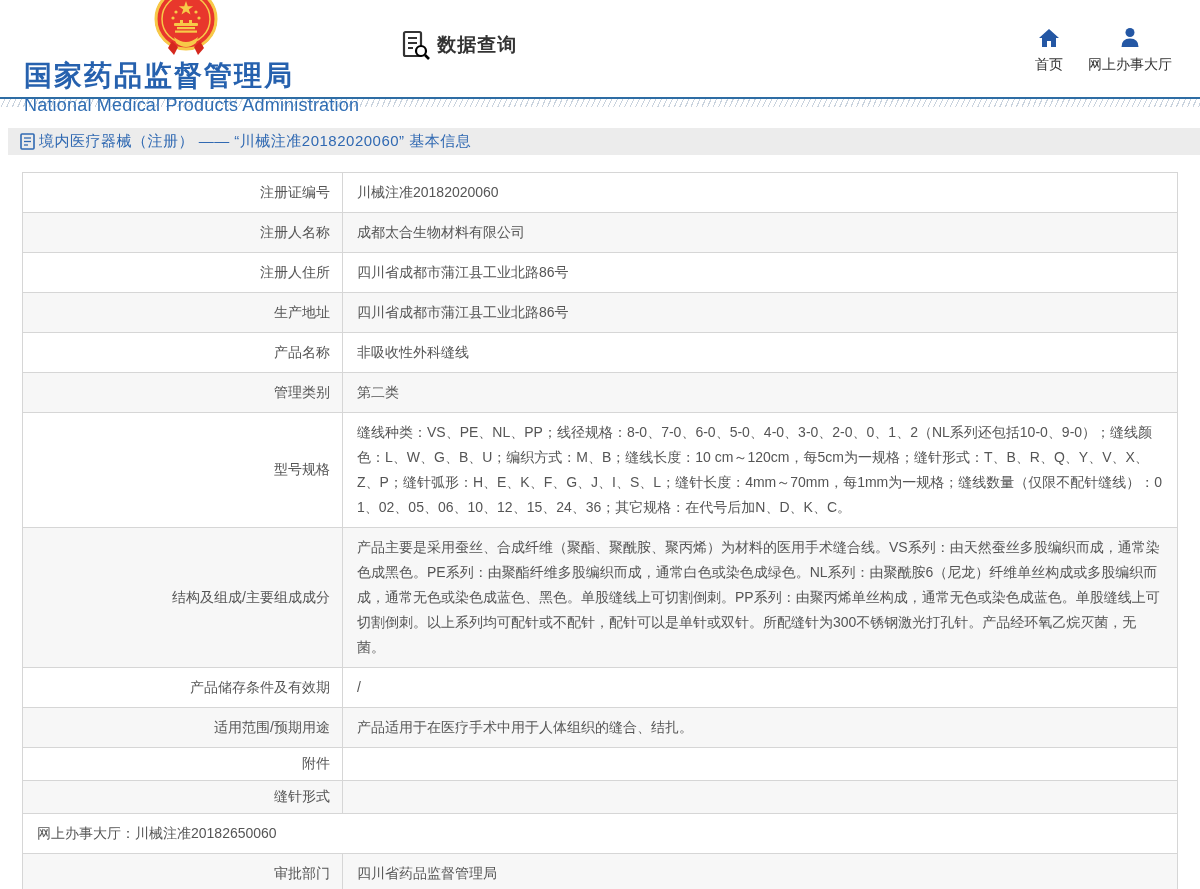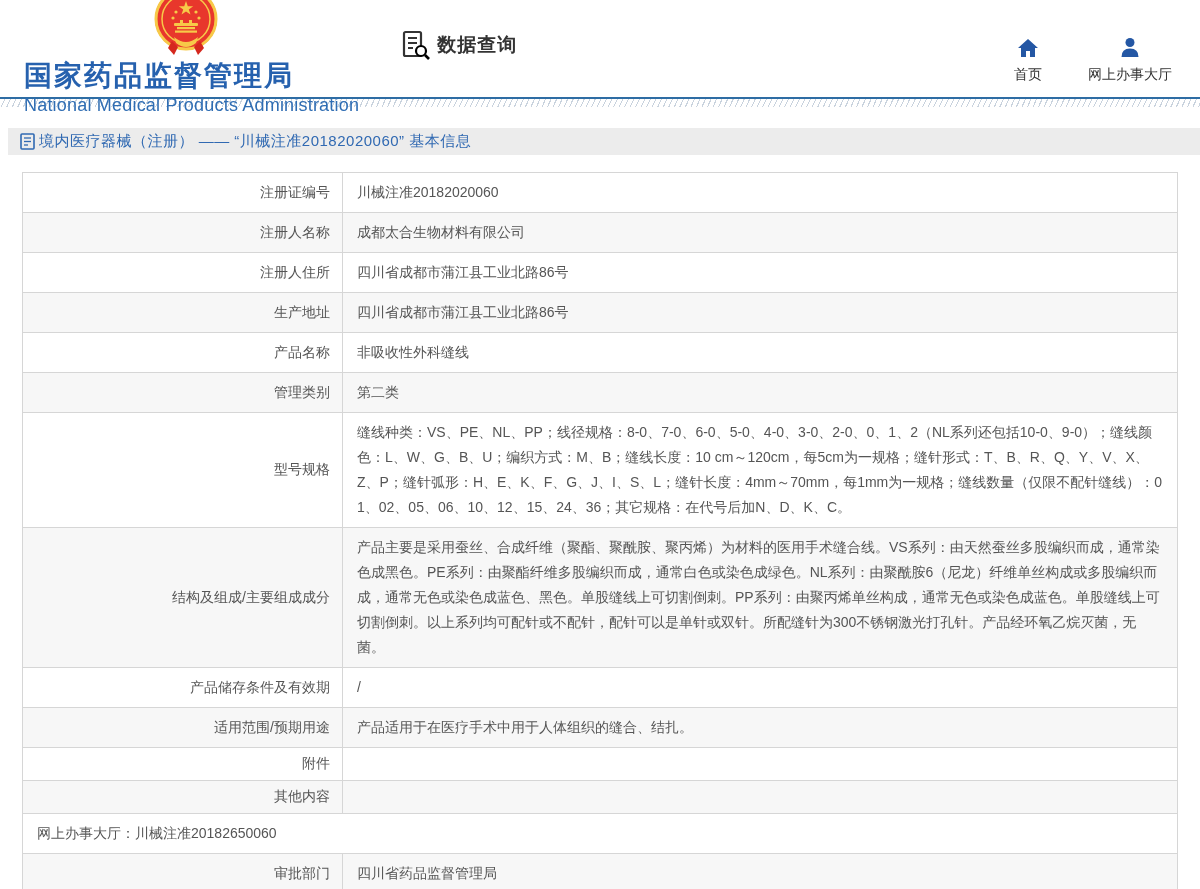--- a/index.html
+++ b/index.html
@@ -51,23 +51,23 @@
   .data-query .dq-icon { width: 30px; height: 30px; margin-right: 6px; }
   .dq-label {
     font-size: 19px;
     font-weight: bold;
     color: #333;
     letter-spacing: 1px;
   }
   .header-nav {
     position: absolute;
     right: 28px;
-    top: 36px;
-    display: flex;
-    gap: 46px;
+    top: 26px;
+    display: flex;
+    gap: 25px;
   }
   .nav-item {
     display: flex;
     flex-direction: column;
     align-items: center;
     cursor: pointer;
   }
   .nav-item svg { width: 24px; height: 24px; }
   .nav-label { font-size: 14px; color: #333; margin-top: 6px; white-space: nowrap; }
 
@@ -248,21 +248,21 @@
   </div>
   <div class="info-row">
     <div class="cell-label">适用范围/预期用途</div>
     <div class="cell-value">产品适用于在医疗手术中用于人体组织的缝合、结扎。</div>
   </div>
   <div class="info-row">
     <div class="cell-label">附件</div>
     <div class="cell-value"></div>
   </div>
   <div class="info-row">
-    <div class="cell-label">其他内容</div>
+    <div class="cell-label">缝针形式</div>
     <div class="cell-value"></div>
   </div>
   <div class="info-row">
     <div class="cell-value">网上办事大厅：川械注准20182650060</div>
   </div>
   <div class="info-row">
     <div class="cell-label">审批部门</div>
     <div class="cell-value">四川省药品监督管理局</div>
   </div>
 

